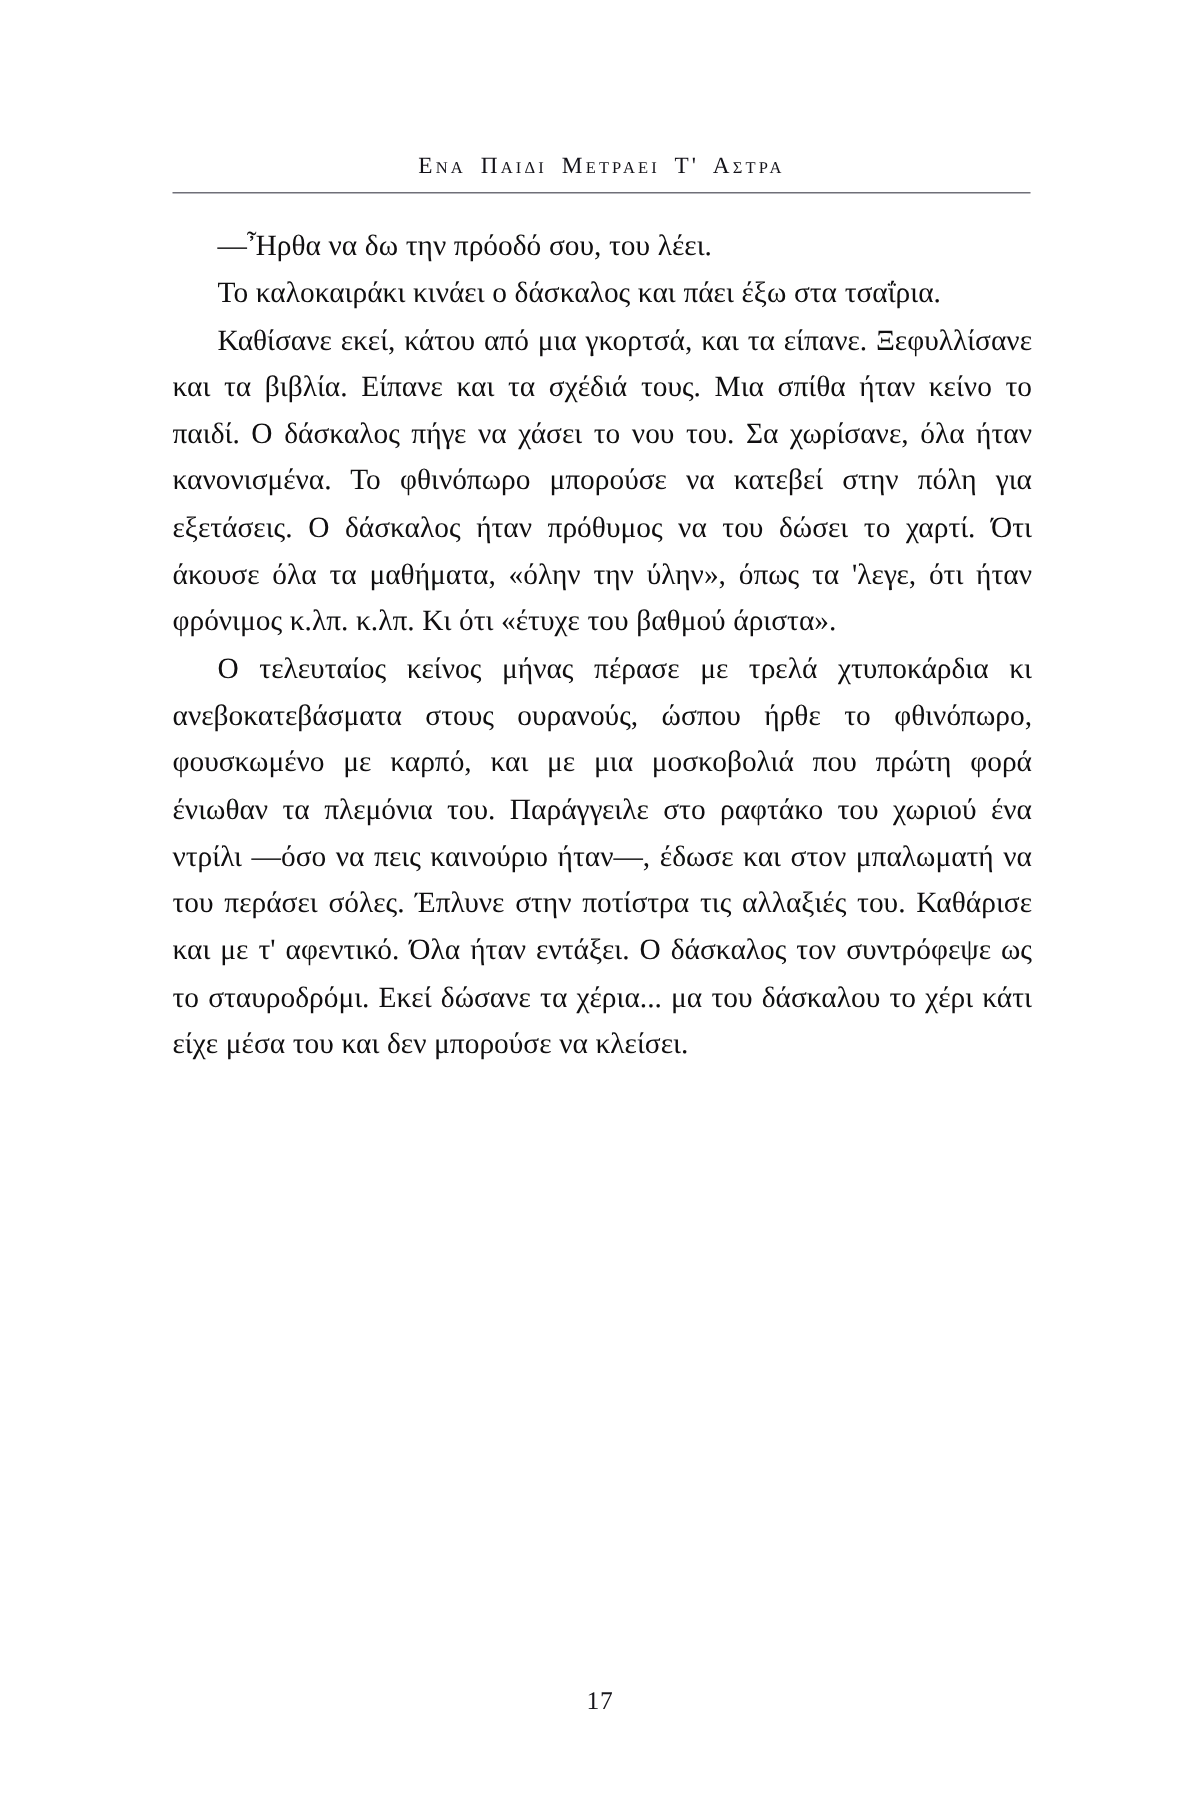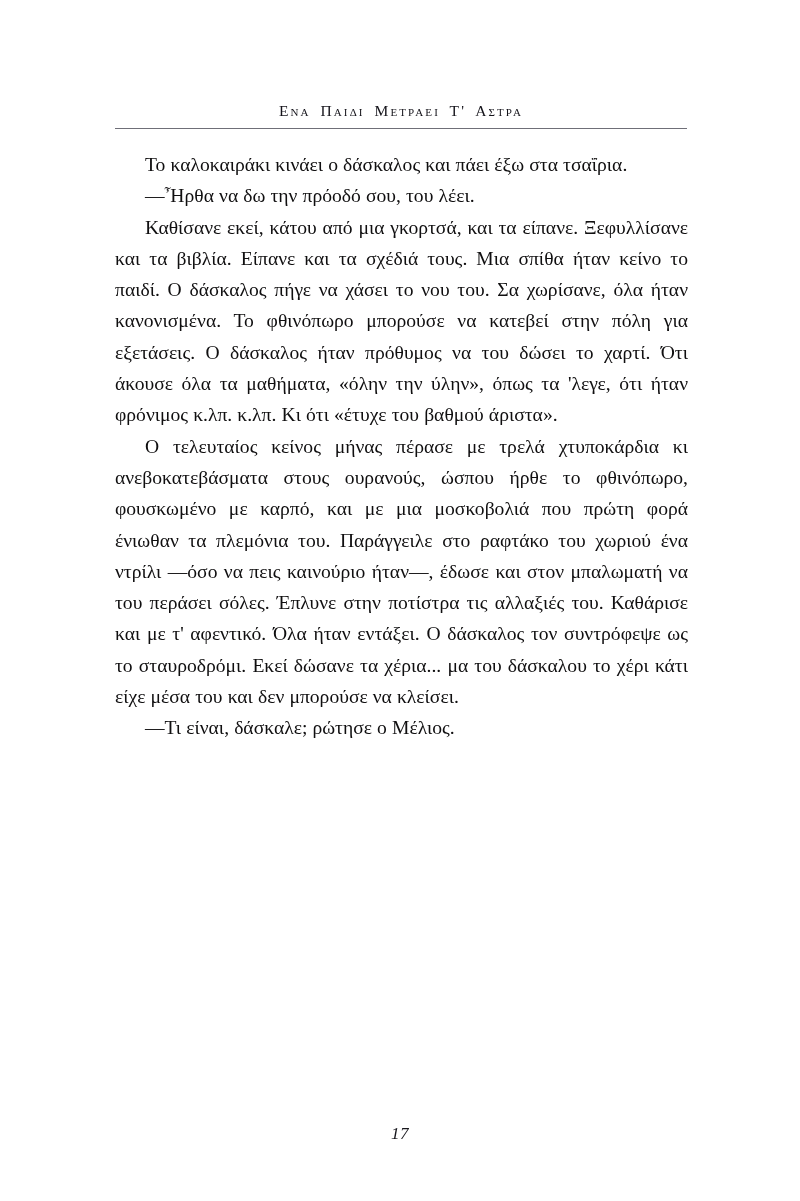--- a/index.html
+++ b/index.html
@@ -77,39 +77,37 @@
     left: 0;
     top: 1108px;
     width: 800px;
     text-align: center;
   }
 
   .folio-number {
     font-size: 17px;
     color: #17161c;
     letter-spacing: 0.5px;
-    font-style: italic;
   }
 </style>
 </head>
 <body>
 
 <div class="page">
 
   <div class="running-head">
     <span class="running-head-title">Ενα Παιδι Μετραει Τ' Αστρα</span>
   </div>
 
   <div class="header-rule"></div>
 
   <div class="text-block">
+    <p class="para dialogue">—Ἦρθα να δω την πρόοδό σου, του λέει.</p>
     <p class="para">Το καλοκαιράκι κινάει ο δάσκαλος και πάει έξω στα τσαΐρια.</p>
-    <p class="para dialogue">—Ἦρθα να δω την πρόοδό σου, του λέει.</p>
     <p class="para">Καθίσανε εκεί, κάτου από μια γκορτσά, και τα είπανε. Ξεφυλλίσανε και τα βιβλία. Είπανε και τα σχέδιά τους. Μια σπίθα ήταν κείνο το παιδί. Ο δάσκαλος πήγε να χάσει το νου του. Σα χωρίσανε, όλα ήταν κανονισμένα. Το φθινόπωρο μπορούσε να κατεβεί στην πόλη για εξετάσεις. Ο δάσκαλος ήταν πρόθυμος να του δώσει το χαρτί. Ότι άκουσε όλα τα μαθήματα, «όλην την ύλην», όπως τα 'λεγε, ότι ήταν φρόνιμος κ.λπ. κ.λπ. Κι ότι «έτυχε του βαθμού άριστα».</p>
     <p class="para">Ο τελευταίος κείνος μήνας πέρασε με τρελά χτυποκάρδια κι ανεβοκατεβάσματα στους ουρανούς, ώσπου ήρθε το φθινόπωρο, φουσκωμένο με καρπό, και με μια μοσκοβολιά που πρώτη φορά ένιωθαν τα πλεμόνια του. Παράγγειλε στο ραφτάκο του χωριού ένα ντρίλι —όσο να πεις καινούριο ήταν—, έδωσε και στον μπαλωματή να του περάσει σόλες. Έπλυνε στην ποτίστρα τις αλλαξιές του. Καθάρισε και με τ' αφεντικό. Όλα ήταν εντάξει. Ο δάσκαλος τον συντρόφεψε ως το σταυροδρόμι. Εκεί δώσανε τα χέρια... μα του δάσκαλου το χέρι κάτι είχε μέσα του και δεν μπορούσε να κλείσει.</p>
-    <p class="para dialogue">—Τι είναι, δάσκαλε; ρώτησε ο Μέλιος.</p>
   </div>
 
   <div class="folio">
     <span class="folio-number">17</span>
   </div>
 
 </div>
 
 </body></html>

